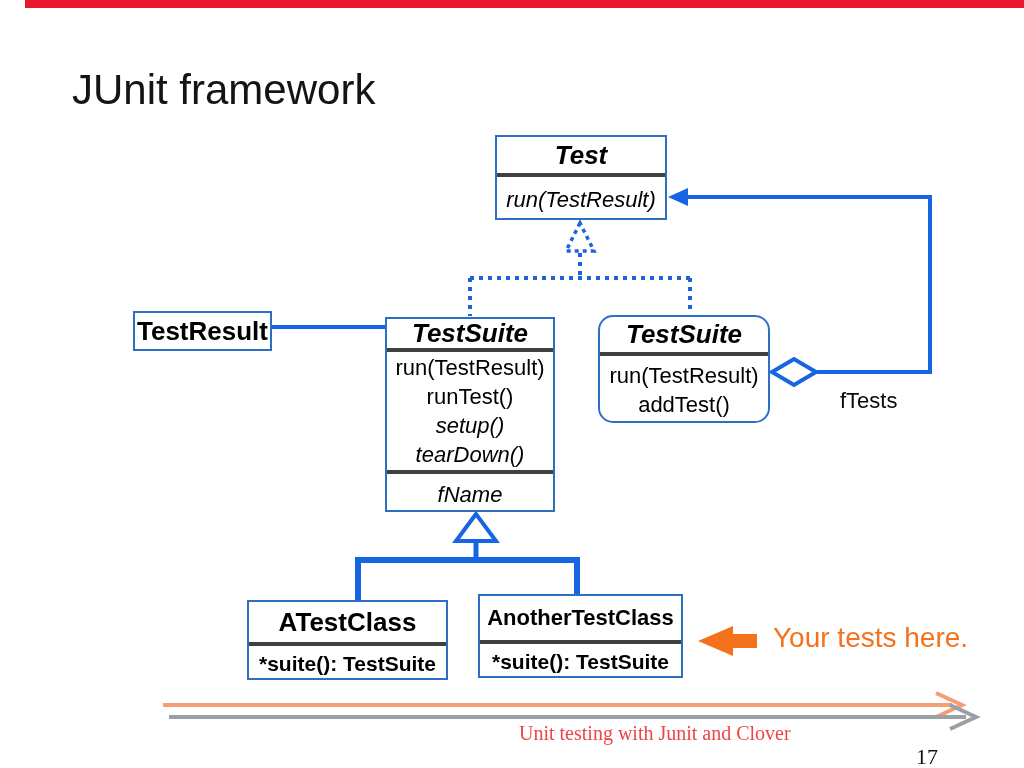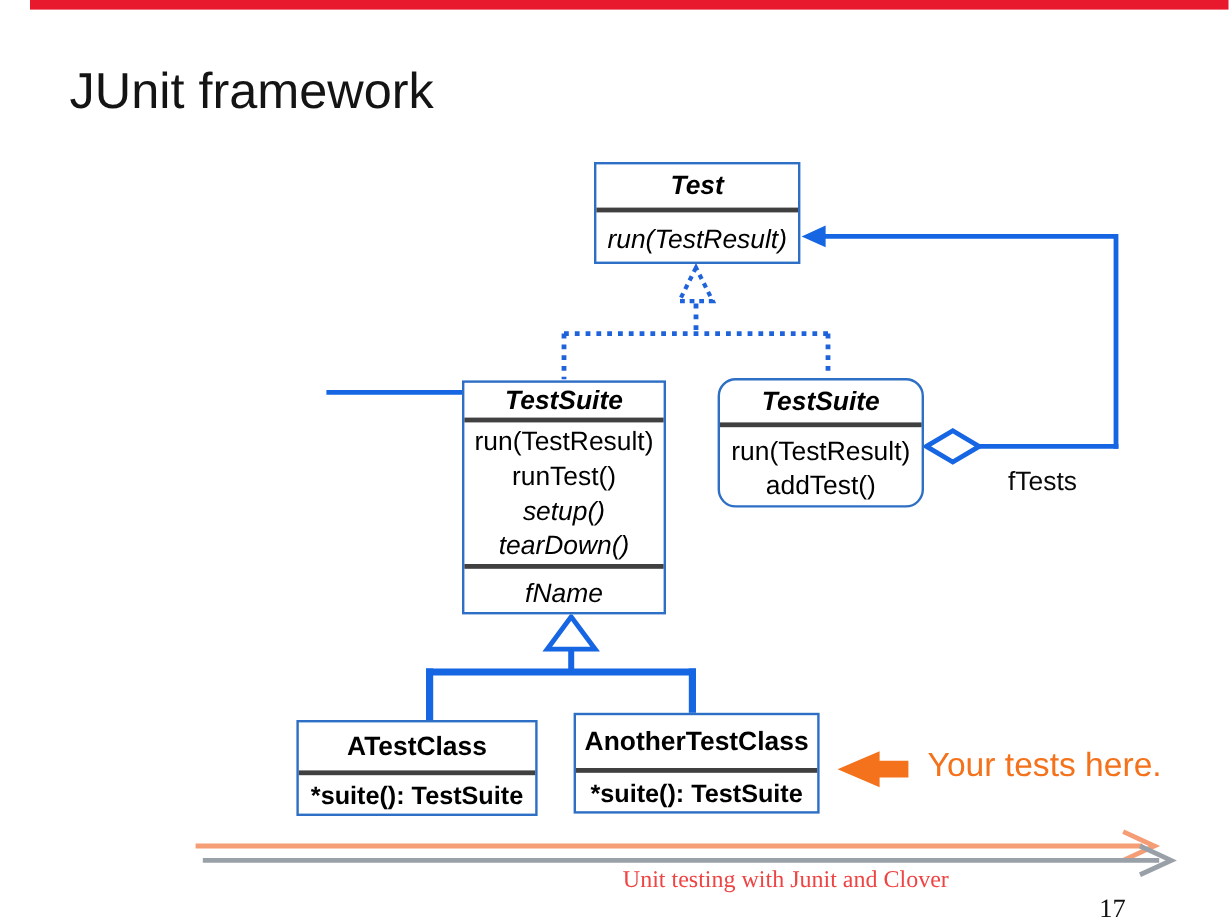--- a/index.html
+++ b/index.html
@@ -1,25 +1,25 @@
 <!DOCTYPE html>
 <html><head>
 <meta charset="utf-8">
 <style>
   html,body{margin:0;padding:0;background:#fff;}
   .slide{position:relative;width:1024px;height:768px;background:#ffffff;overflow:hidden;
          font-family:"Liberation Sans",sans-serif;color:#000;}
   .top-bar{position:absolute;left:25px;top:0;width:999px;height:8px;background:#e8192c;}
-  .title{position:absolute;left:54px;top:48px;margin:4px;font-size:42px;font-weight:400;
+  .title{position:absolute;left:54px;top:48px;margin:18px;font-size:42px;font-weight:400;
          color:#141414;letter-spacing:0px;font-family:"Liberation Sans",sans-serif;}
   svg.wires{position:absolute;left:0;top:0;pointer-events:none;}
 
   
   .uml{position:absolute;background:#fff;border:2px solid #2e6fc6;box-sizing:border-box;}
-  .uml .hdr{display:flex;align-items:center;justify-content:center;font-weight:bold;font-size:22px;}
+  .uml .hdr{display:flex;align-items:center;justify-content:center;font-weight:bold;font-size:26px;}
   .uml .cell{border-top:4px solid #404040;display:flex;flex-direction:column;
              align-items:center;justify-content:center;font-size:22px;}
   .it{font-style:italic;}
 
   .box-test{left:495px;top:135px;width:172px;height:85px;}
   .box-test .hdr{height:36px;}
   .box-test .cell{height:45px;}
 
   .box-testresult{left:133px;top:311px;width:139px;height:40px;}
   .box-testresult .hdr{height:36px;}
@@ -87,20 +87,23 @@
     <polyline points="950,705 976,717 950,729" fill="none" stroke="#9aa0a8" stroke-width="4"></polyline>
   </svg>
 
   <div class="uml box-test">
     <div class="hdr it">Test</div>
     <div class="cell it">
       <span>run(TestResult)</span>
     </div>
   </div>
 
+  <div class="uml box-testresult">
+    <div class="hdr">TestResult</div>
+  </div>
 
   <div class="uml box-testcase">
     <div class="hdr it">TestSuite</div>
     <div class="cell methods">
       <span>run(TestResult)</span>
       <span>runTest()</span>
       <span class="it">setup()</span>
       <span class="it">tearDown()</span>
     </div>
     <div class="cell attrs it">

